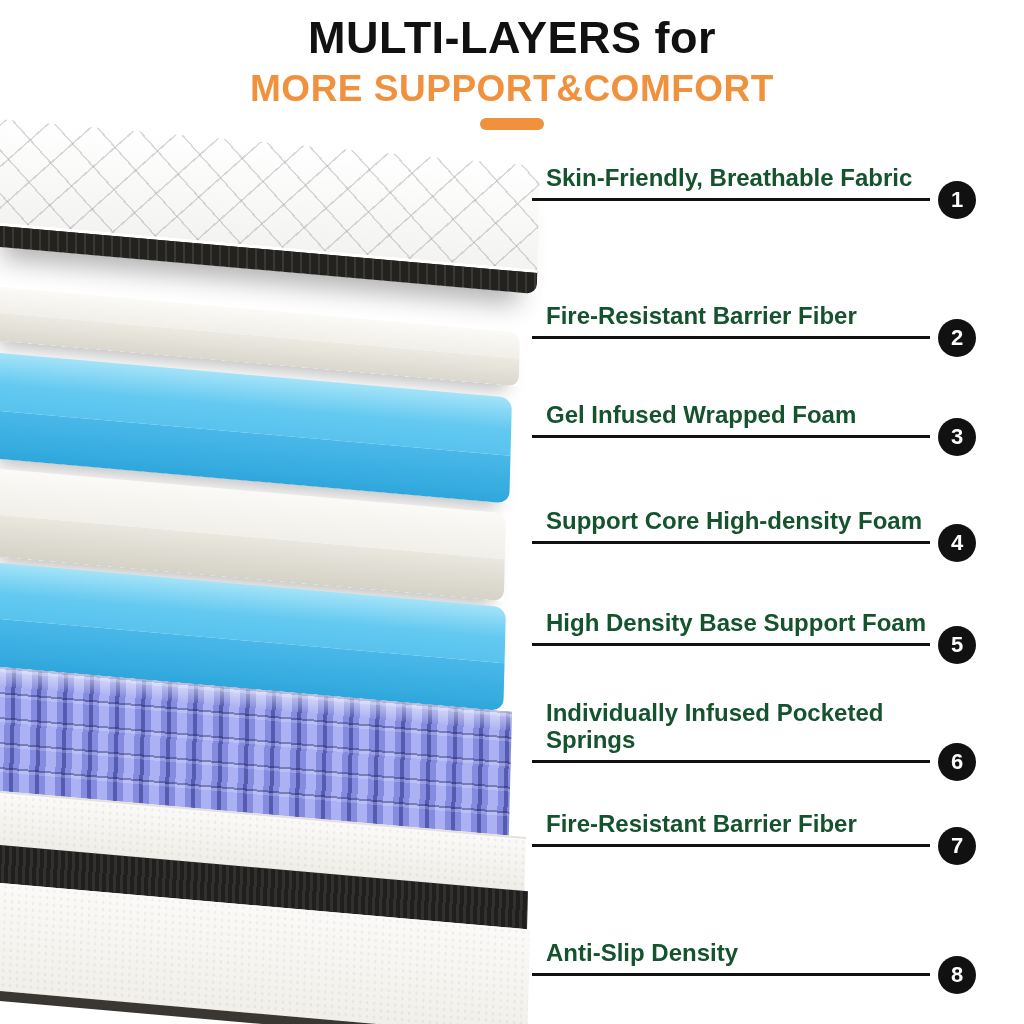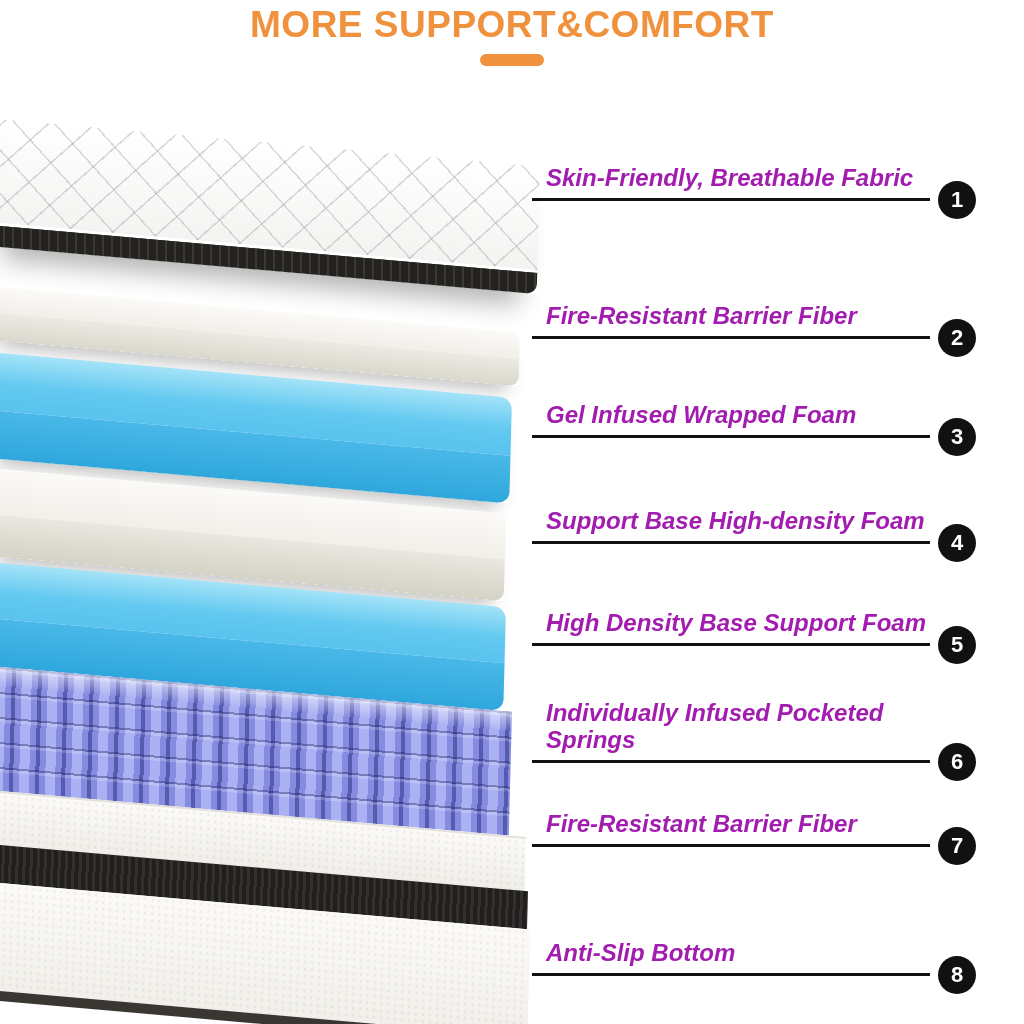--- a/index.html
+++ b/index.html
@@ -77,36 +77,37 @@
     background:
       radial-gradient(rgba(0,0,0,0.05) 1.2px, transparent 1.4px) 0 0/7px 7px,
       linear-gradient(180deg,#fbfaf8,#f1efe9);
   }
 
   
   .callout { position:absolute; left:532px; width:446px; height:0; }
   .callout-line { position:absolute; left:0; right:48px; top:-2px; border-top:3px solid #111111; }
   .callout-text {
     position:absolute; left:14px; bottom:8px; width:400px;
-    font-size:24px; font-weight:bold; color:#a21caf; line-height:1.15;font-style:italic;
+    font-size:24px; font-weight:bold; color:#14532d; line-height:1.15;
   }
   .callout-num {
     position:absolute; right:2px; top:-19px; width:38px; height:38px; border-radius:50%;
     background:#111111; color:#ffffff; font-size:22px; font-weight:bold;
     display:flex; align-items:center; justify-content:center;
   }
   .c1 { top:200px; } .c2 { top:338px; } .c3 { top:437px; } .c4 { top:543px; }
   .c5 { top:645px; } .c6 { top:762px; } .c7 { top:846px; } .c8 { top:975px; }
 </style>
 </head>
 <body>
 
 <div class="stage">
 
   <div class="header">
+    <div class="title">MULTI-LAYERS for</div>
     <div class="subtitle">MORE SUPPORT&amp;COMFORT</div>
     <div class="accent-pill"></div>
   </div>
 
   <div>
     <div class="layer l1">
       <div class="face quilt"></div>
       <div class="face edge-black"></div>
     </div>
 
@@ -148,21 +149,21 @@
     <div class="callout-num">2</div>
   </div>
 
   <div class="callout c3">
     <div class="callout-text">Gel Infused Wrapped Foam</div>
     <div class="callout-line"></div>
     <div class="callout-num">3</div>
   </div>
 
   <div class="callout c4">
-    <div class="callout-text">Support Base High-density Foam</div>
+    <div class="callout-text">Support Core High-density Foam</div>
     <div class="callout-line"></div>
     <div class="callout-num">4</div>
   </div>
 
   <div class="callout c5">
     <div class="callout-text">High Density Base Support Foam</div>
     <div class="callout-line"></div>
     <div class="callout-num">5</div>
   </div>
 
@@ -172,18 +173,18 @@
     <div class="callout-num">6</div>
   </div>
 
   <div class="callout c7">
     <div class="callout-text">Fire-Resistant Barrier Fiber</div>
     <div class="callout-line"></div>
     <div class="callout-num">7</div>
   </div>
 
   <div class="callout c8">
-    <div class="callout-text">Anti-Slip Bottom</div>
+    <div class="callout-text">Anti-Slip Density</div>
     <div class="callout-line"></div>
     <div class="callout-num">8</div>
   </div>
 
 </div>
 
 </body></html>

